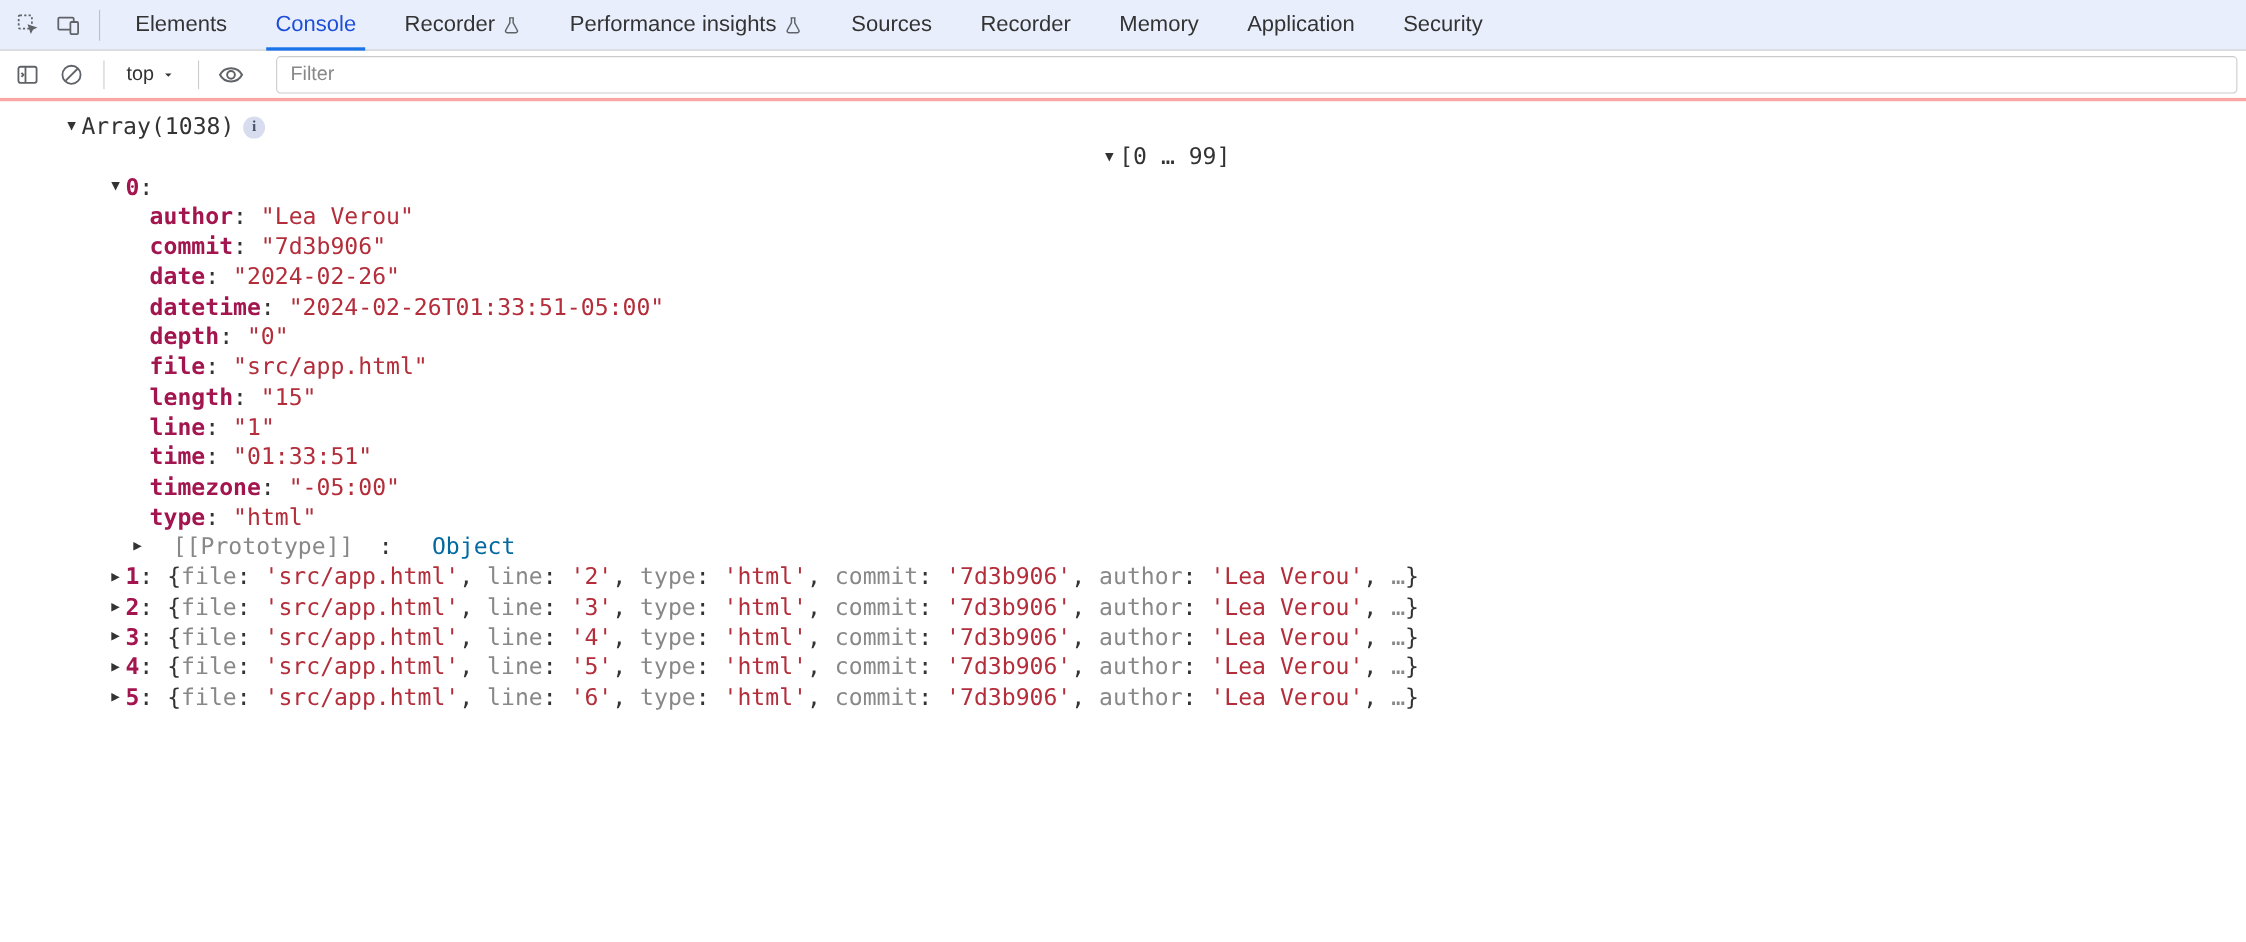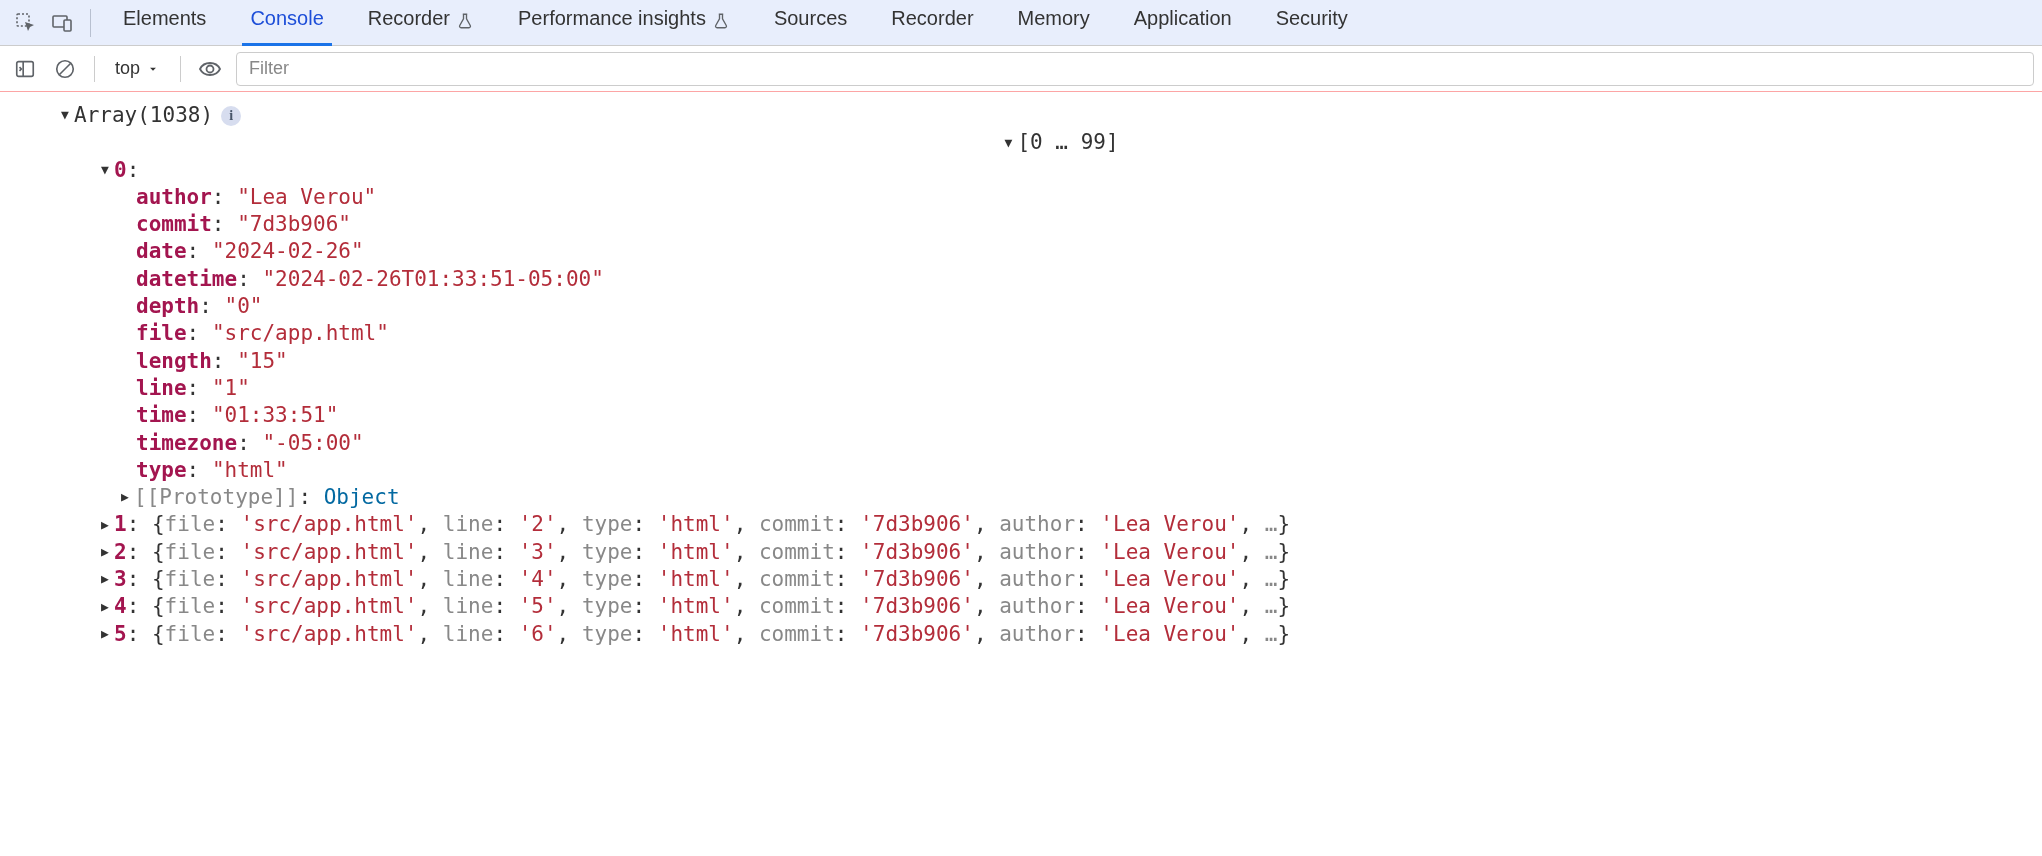--- a/index.html
+++ b/index.html
@@ -29,24 +29,24 @@
   color: #5f6368;
   cursor: pointer;
 }
 .tab-bar .divider {
   width: 1px;
   height: 28px;
   background: #b8c0d0;
   margin: 0 10px;
 }
 .tab {
-  padding: 16px 22px;
+  padding: 0 22px;
   height: 46px;
   display: flex;
-  align-items: flex-end;
+  align-items: center;
   color: #333;
   font-size: 20px;
   cursor: pointer;
   gap: 6px;
 }
 .tab.active {
   color: #1d4ed8;
   position: relative;
 }
 .tab.active::after {
@@ -57,21 +57,21 @@
   background: #1a73e8;
 }
 .flask { display: inline-block; }
 
 
 .toolbar {
   display: flex;
   align-items: center;
   height: 46px;
   padding: 0 8px;
-  border-bottom: 1px solid #fca5a5;
+  border-bottom: 3px solid #fca5a5;
   gap: 6px;
 }
 .tool-btn {
   width: 34px; height: 34px;
   display: flex; align-items: center; justify-content: center;
   color: #5f6368;
   cursor: pointer;
   border-radius: 4px;
 }
 .tool-divider {
@@ -88,21 +88,21 @@
   gap: 6px;
 }
 .filter-input {
   flex: 1;
   height: 34px;
   border: 1px solid #ccc;
   border-radius: 4px;
   padding: 0 12px;
   font-size: 18px;
   color: #333;
-  margin-left: 3px;
+  margin-left: 18px;
 }
 .filter-input::placeholder { color: #888; }
 
 
 .console-body {
   padding: 10px 0 0 10px;
   font-family: Menlo, Monaco, Consolas, monospace;
   font-size: 21px;
   line-height: 1.3;
 }
@@ -266,21 +266,21 @@
   <div class="tree-row indent4"><span class="prop-key">date</span><span class="colon">: </span><span class="str-val">"2024-02-26"</span></div>
   <div class="tree-row indent4"><span class="prop-key">datetime</span><span class="colon">: </span><span class="str-val">"2024-02-26T01:33:51-05:00"</span></div>
   <div class="tree-row indent4"><span class="prop-key">depth</span><span class="colon">: </span><span class="str-val">"0"</span></div>
   <div class="tree-row indent4"><span class="prop-key">file</span><span class="colon">: </span><span class="str-val">"src/app.html"</span></div>
   <div class="tree-row indent4"><span class="prop-key">length</span><span class="colon">: </span><span class="str-val">"15"</span></div>
   <div class="tree-row indent4"><span class="prop-key">line</span><span class="colon">: </span><span class="str-val">"1"</span></div>
   <div class="tree-row indent4"><span class="prop-key">time</span><span class="colon">: </span><span class="str-val">"01:33:51"</span></div>
   <div class="tree-row indent4"><span class="prop-key">timezone</span><span class="colon">: </span><span class="str-val">"-05:00"</span></div>
   <div class="tree-row indent4"><span class="prop-key">type</span><span class="colon">: </span><span class="str-val">"html"</span></div>
 
-  <div class="tree-row indent3" style="padding-left:106px;">
+  <div class="tree-row indent3" style="padding-left:106px;gap:23px;">
     <span class="caret right"></span>
     <span class="proto-key">[[Prototype]]</span><span class="colon">: </span><span class="obj-val">Object</span>
   </div>
 
   <div id="summary-rows">
       <div class="tree-row indent3"><span class="caret right"></span><span class="prop-idx">1</span><span class="colon">: </span><span class="summary-brace">{</span><span class="summary-key">file</span><span class="colon">: </span><span class="summary-val">'src/app.html'</span><span class="colon">, </span><span class="summary-key">line</span><span class="colon">: </span><span class="summary-val">'2'</span><span class="colon">, </span><span class="summary-key">type</span><span class="colon">: </span><span class="summary-val">'html'</span><span class="colon">, </span><span class="summary-key">commit</span><span class="colon">: </span><span class="summary-val">'7d3b906'</span><span class="colon">, </span><span class="summary-key">author</span><span class="colon">: </span><span class="summary-val">'Lea Verou'</span><span class="colon">, </span><span class="summary-key">…</span><span class="summary-brace">}</span></div>
       <div class="tree-row indent3"><span class="caret right"></span><span class="prop-idx">2</span><span class="colon">: </span><span class="summary-brace">{</span><span class="summary-key">file</span><span class="colon">: </span><span class="summary-val">'src/app.html'</span><span class="colon">, </span><span class="summary-key">line</span><span class="colon">: </span><span class="summary-val">'3'</span><span class="colon">, </span><span class="summary-key">type</span><span class="colon">: </span><span class="summary-val">'html'</span><span class="colon">, </span><span class="summary-key">commit</span><span class="colon">: </span><span class="summary-val">'7d3b906'</span><span class="colon">, </span><span class="summary-key">author</span><span class="colon">: </span><span class="summary-val">'Lea Verou'</span><span class="colon">, </span><span class="summary-key">…</span><span class="summary-brace">}</span></div>
       <div class="tree-row indent3"><span class="caret right"></span><span class="prop-idx">3</span><span class="colon">: </span><span class="summary-brace">{</span><span class="summary-key">file</span><span class="colon">: </span><span class="summary-val">'src/app.html'</span><span class="colon">, </span><span class="summary-key">line</span><span class="colon">: </span><span class="summary-val">'4'</span><span class="colon">, </span><span class="summary-key">type</span><span class="colon">: </span><span class="summary-val">'html'</span><span class="colon">, </span><span class="summary-key">commit</span><span class="colon">: </span><span class="summary-val">'7d3b906'</span><span class="colon">, </span><span class="summary-key">author</span><span class="colon">: </span><span class="summary-val">'Lea Verou'</span><span class="colon">, </span><span class="summary-key">…</span><span class="summary-brace">}</span></div>
       <div class="tree-row indent3"><span class="caret right"></span><span class="prop-idx">4</span><span class="colon">: </span><span class="summary-brace">{</span><span class="summary-key">file</span><span class="colon">: </span><span class="summary-val">'src/app.html'</span><span class="colon">, </span><span class="summary-key">line</span><span class="colon">: </span><span class="summary-val">'5'</span><span class="colon">, </span><span class="summary-key">type</span><span class="colon">: </span><span class="summary-val">'html'</span><span class="colon">, </span><span class="summary-key">commit</span><span class="colon">: </span><span class="summary-val">'7d3b906'</span><span class="colon">, </span><span class="summary-key">author</span><span class="colon">: </span><span class="summary-val">'Lea Verou'</span><span class="colon">, </span><span class="summary-key">…</span><span class="summary-brace">}</span></div>
       <div class="tree-row indent3"><span class="caret right"></span><span class="prop-idx">5</span><span class="colon">: </span><span class="summary-brace">{</span><span class="summary-key">file</span><span class="colon">: </span><span class="summary-val">'src/app.html'</span><span class="colon">, </span><span class="summary-key">line</span><span class="colon">: </span><span class="summary-val">'6'</span><span class="colon">, </span><span class="summary-key">type</span><span class="colon">: </span><span class="summary-val">'html'</span><span class="colon">, </span><span class="summary-key">commit</span><span class="colon">: </span><span class="summary-val">'7d3b906'</span><span class="colon">, </span><span class="summary-key">author</span><span class="colon">: </span><span class="summary-val">'Lea Verou'</span><span class="colon">, </span><span class="summary-key">…</span><span class="summary-brace">}</span></div>

